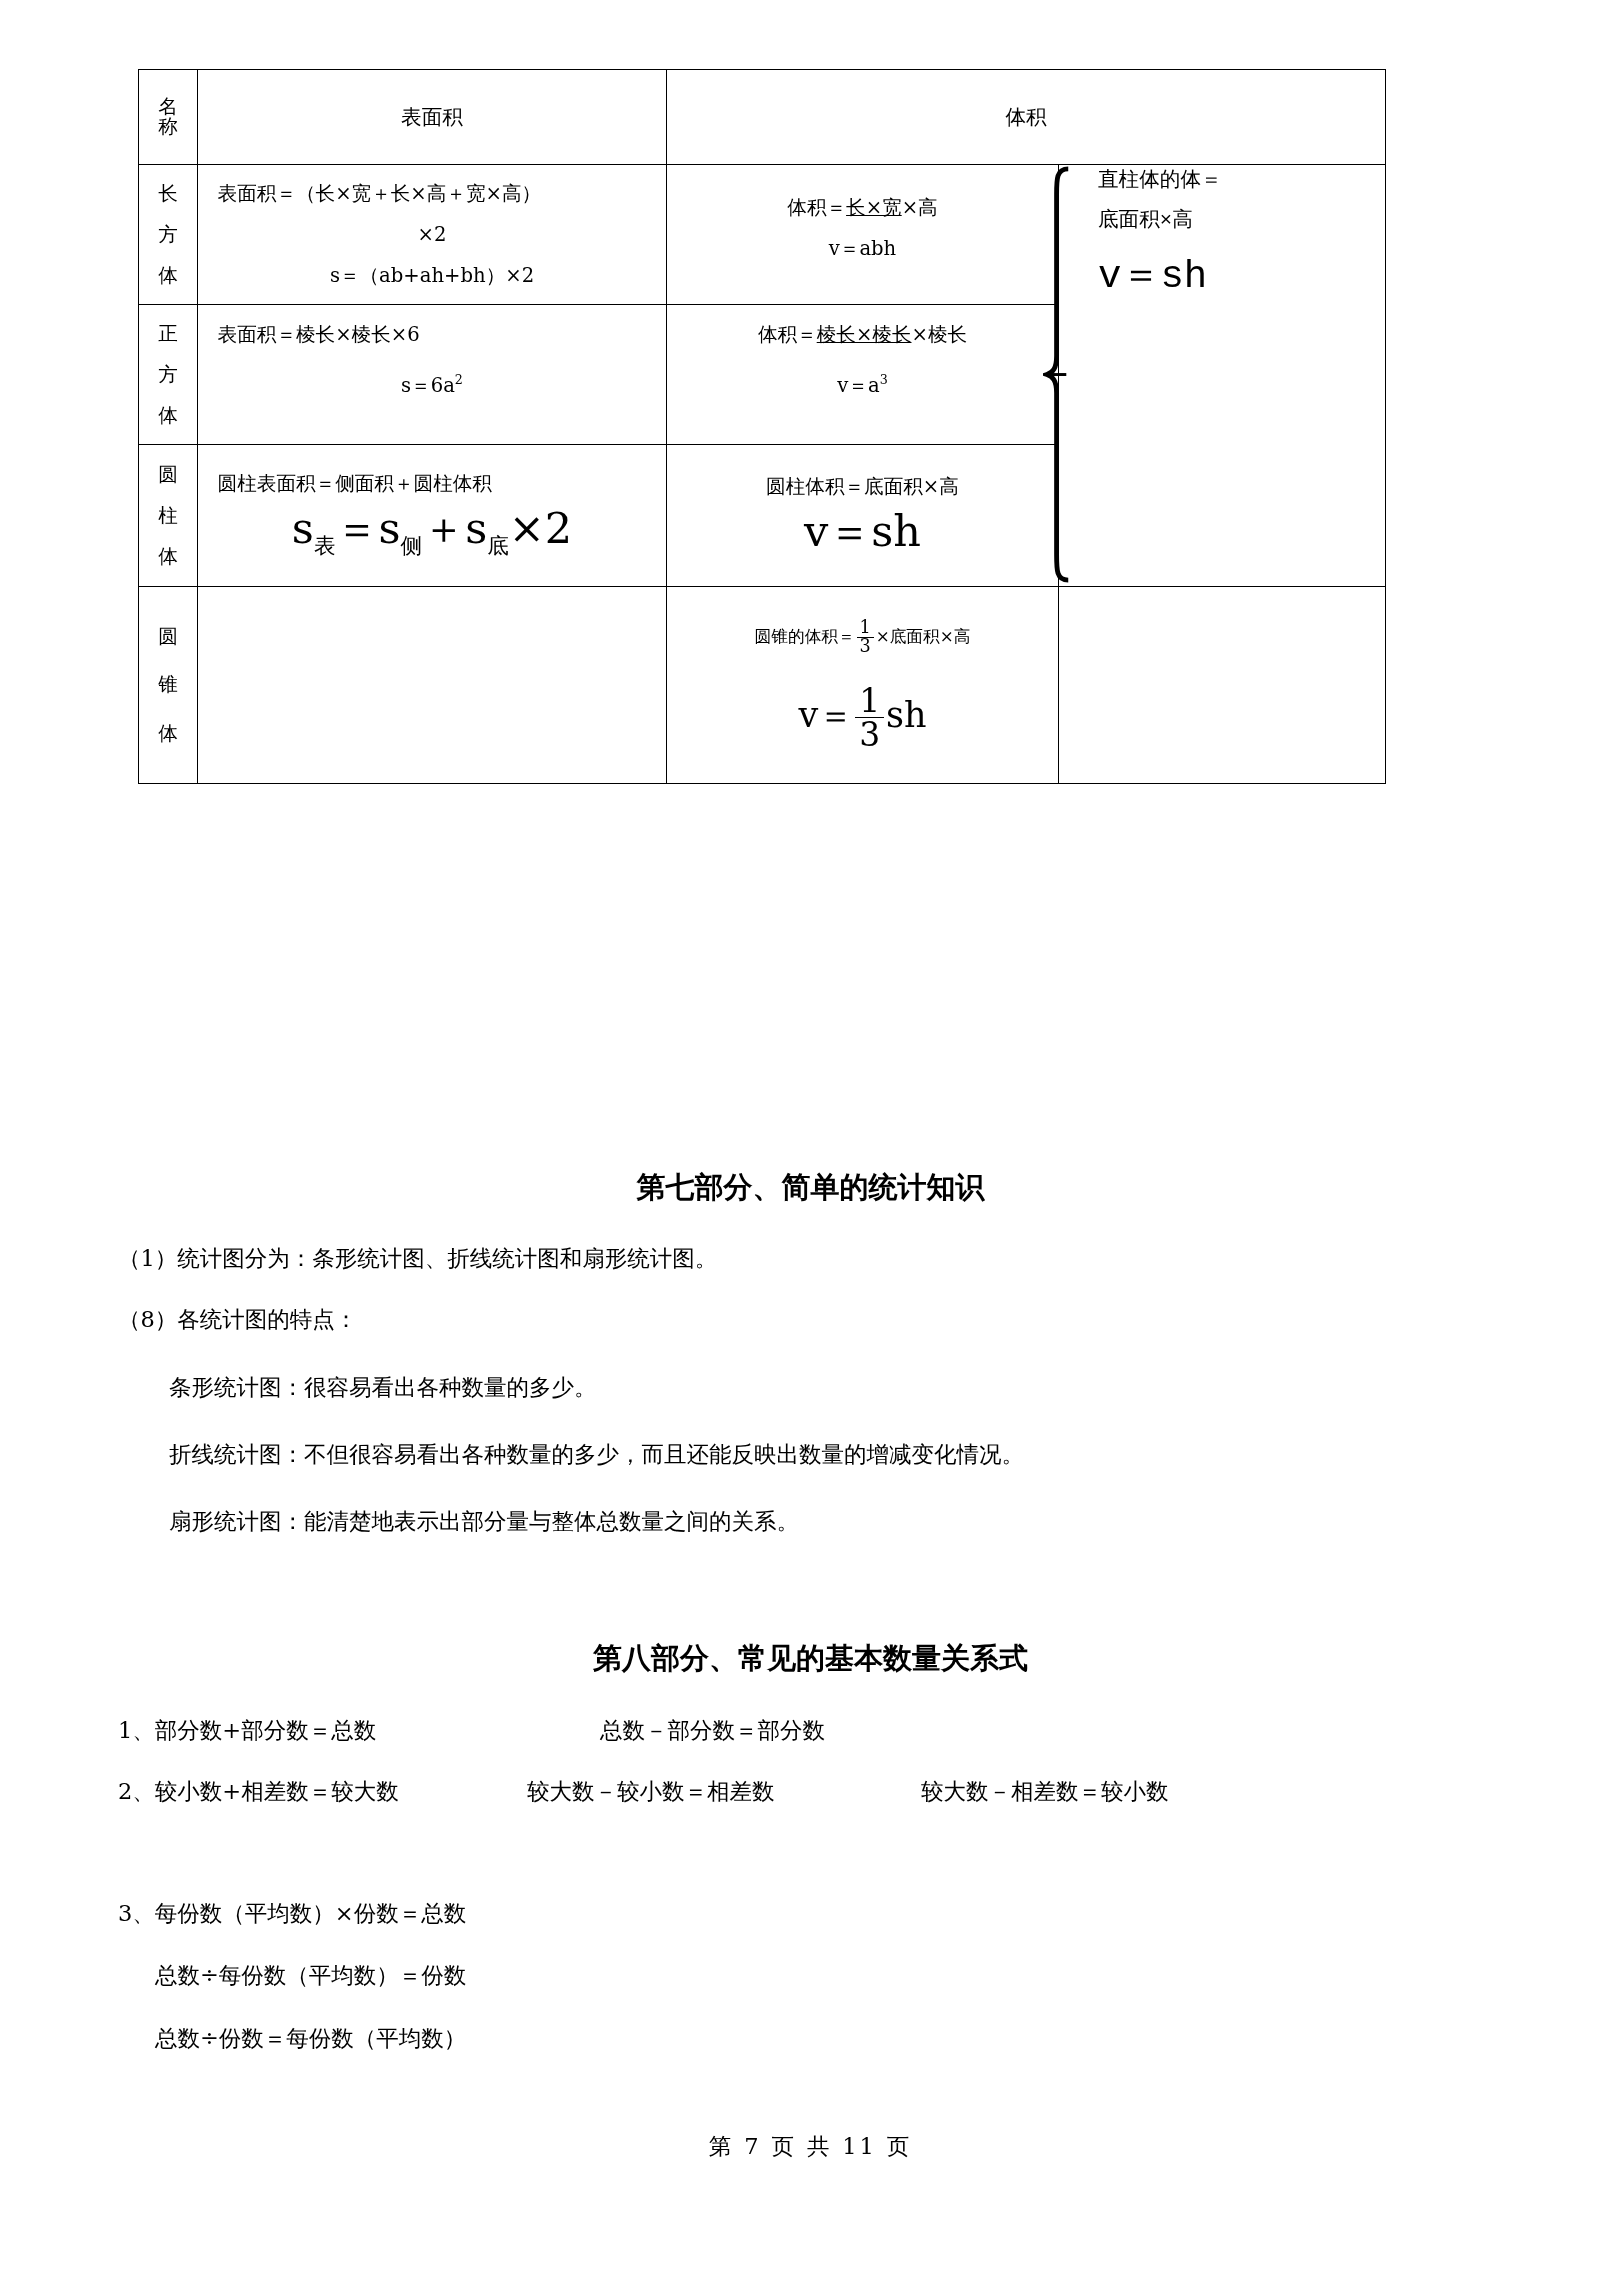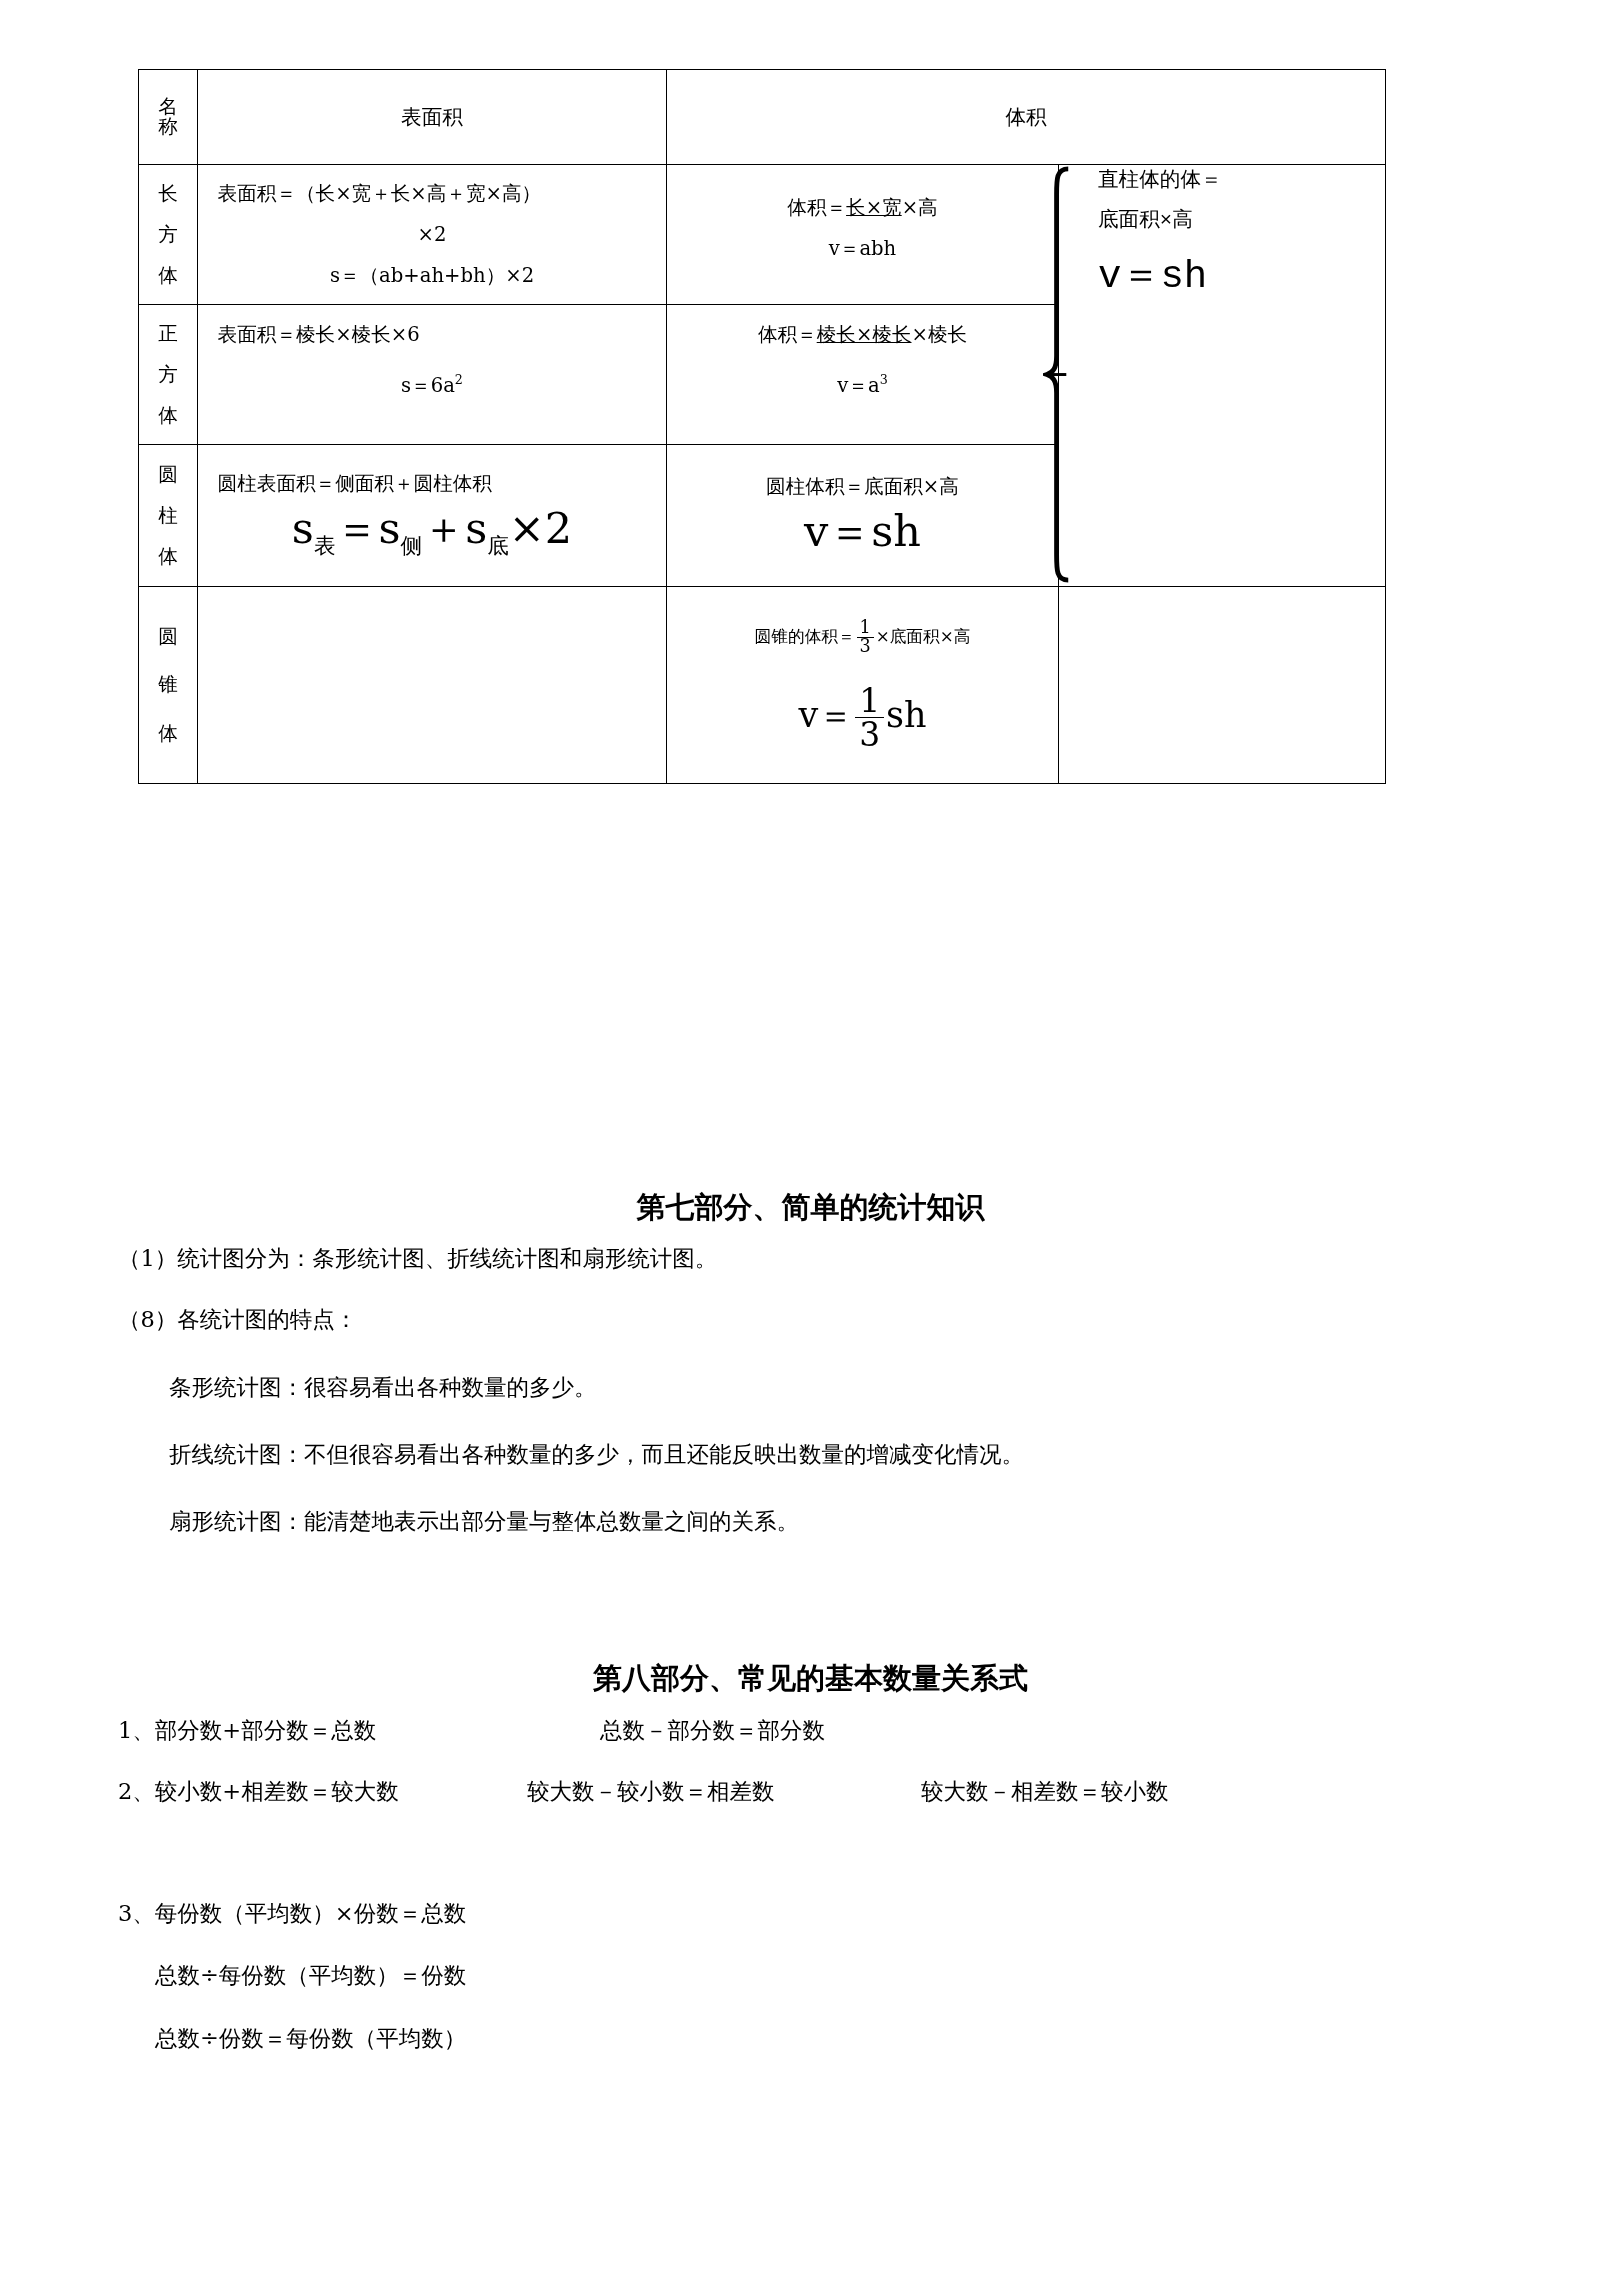--- a/index.html
+++ b/index.html
@@ -136,21 +136,20 @@
 
   
   .sect-title {
     position: absolute;
     left: 0;
     width: 1621px;
     text-align: center;
     font-size: 29px;
     font-weight: bold;
     font-family: "DejaVu Serif", "Liberation Serif", serif;
-    margin-top: 20px;
   }
   .para {
     position: absolute;
     font-size: 22.5px;
     font-family: "DejaVu Serif", "Liberation Serif", serif;
     white-space: nowrap;
   }
   .footer {
     position: absolute;
     left: 0;
@@ -326,15 +325,16 @@
 
   <div class="para" style="left:118px; top:1776px">2、较小数+相差数＝较大数</div>
   <div class="para" style="left:527px; top:1776px">较大数－较小数＝相差数</div>
   <div class="para" style="left:921px; top:1776px">较大数－相差数＝较小数</div>
 
 
   <div class="para" style="left:118px; top:1898px">3、每份数（平均数）×份数＝总数</div>
   <div class="para" style="left:155px; top:1960px">总数÷每份数（平均数）＝份数</div>
   <div class="para" style="left:155px; top:2023px">总数÷份数＝每份数（平均数）</div>
 
+  <div class="footer" style="top:2131px">第 7 页 共 11 页</div>
 
 </div>
 
 
 </body></html>

